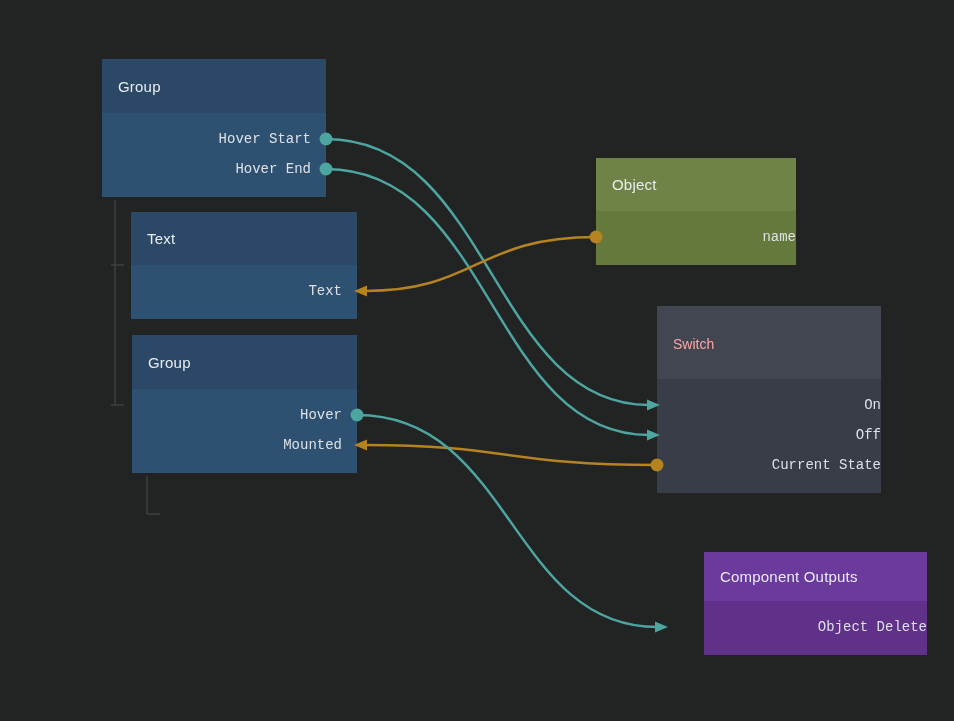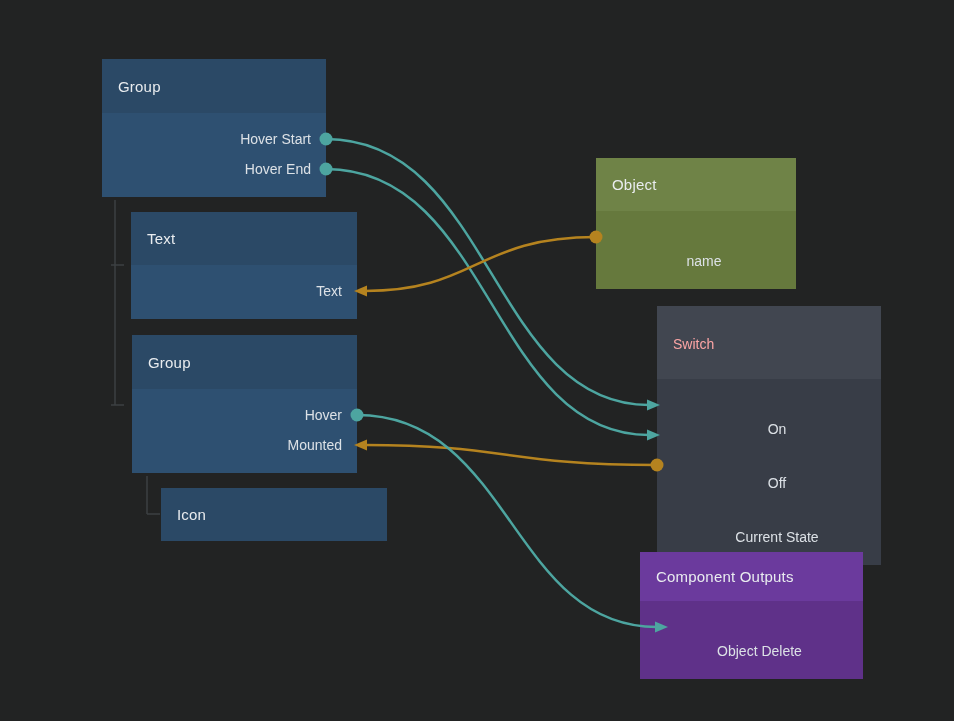--- a/index.html
+++ b/index.html
@@ -10,24 +10,24 @@
     font-family:"Liberation Sans", sans-serif;
   }
   #wires{position:absolute;left:0;top:0;width:100%;height:100%;pointer-events:none;z-index:5;}
   .node{position:absolute;z-index:2;}
   .node-header{
     display:flex;flex-direction:column;justify-content:center;
     padding:0 16px;box-sizing:border-box;
   }
   .node-title{font-size:15px;color:#e9ecef;letter-spacing:.2px;}
   .node-subtitle{font-size:14px;color:#fca5a5;margin-top:3px;}
-  .node-body{padding:11px 0 13px 0;}
+  .node-body{padding:11px 0 13px 0;font-family:Liberation Mono, monospace;}
   .node-row{height:30px;line-height:30px;font-size:14px;color:#dce1e6;box-sizing:border-box;}
   .node-row.right{text-align:right;padding-right:15px;}
-  .node-row.left{text-align:center;padding-left:16px;margin-top:24px;}
+  .node-row.left{text-align:right;padding-left:16px;}
 </style>
 </head>
 <body>
 
 <div id="stage" style="background: rgb(34, 35, 35); width: 954px; height: 721px;">
   <svg id="wires" xmlns="http://www.w3.org/2000/svg" viewBox="0 0 954 721">
       <line x1="115" y1="200" x2="115" y2="405" stroke="#3d4043" stroke-width="1.5"></line>
       <line x1="111" y1="265" x2="124" y2="265" stroke="#3d4043" stroke-width="1.5"></line>
       <line x1="111" y1="405" x2="124" y2="405" stroke="#3d4043" stroke-width="1.5"></line>
       <line x1="147" y1="476" x2="147" y2="514" stroke="#3d4043" stroke-width="1.5"></line>
@@ -67,44 +67,39 @@
     </div>
     <div class="node" style="left: 132px; top: 335px; width: 225px;">
       <div class="node-header" style="height: 54px; background: rgb(43, 73, 102);">
         <div class="node-title">Group</div>
       </div>
       <div class="node-body" style="background: rgb(46, 80, 113);">
         <div class="node-row right"><span>Hover</span></div>
         <div class="node-row right"><span>Mounted</span></div>
       </div>
     </div>
-    <div class="node" style="left: 161px; top: 488px; width: 226px;">
-      <div class="node-header" style="height: 53px; background: rgb(43, 73, 102);">
-        <div class="node-title">Icon</div>
-      </div>
-    </div>
     <div class="node" style="left: 596px; top: 158px; width: 200px;">
       <div class="node-header" style="height: 53px; background: rgb(111, 131, 71);">
         <div class="node-title">Object</div>
       </div>
       <div class="node-body" style="background: rgb(102, 121, 61);">
         <div class="node-row left"><span>name</span></div>
       </div>
     </div>
     <div class="node" style="left: 657px; top: 306px; width: 224px;">
       <div class="node-header" style="height: 73px; background: rgb(65, 70, 80);">
         <div class="node-subtitle">Switch</div>
       </div>
       <div class="node-body" style="background: rgb(56, 61, 71);">
         <div class="node-row left"><span>On</span></div>
         <div class="node-row left"><span>Off</span></div>
         <div class="node-row left"><span>Current State</span></div>
       </div>
     </div>
-    <div class="node" style="left: 640px; top: 552px; width: 223px;">
+    <div class="node" style="left: 704px; top: 552px; width: 223px;">
       <div class="node-header" style="height: 49px; background: rgb(107, 58, 157);">
         <div class="node-title">Component Outputs</div>
       </div>
       <div class="node-body" style="background: rgb(95, 49, 137);">
         <div class="node-row left"><span>Object Delete</span></div>
       </div>
     </div>
   </div>
 
 </body></html>

